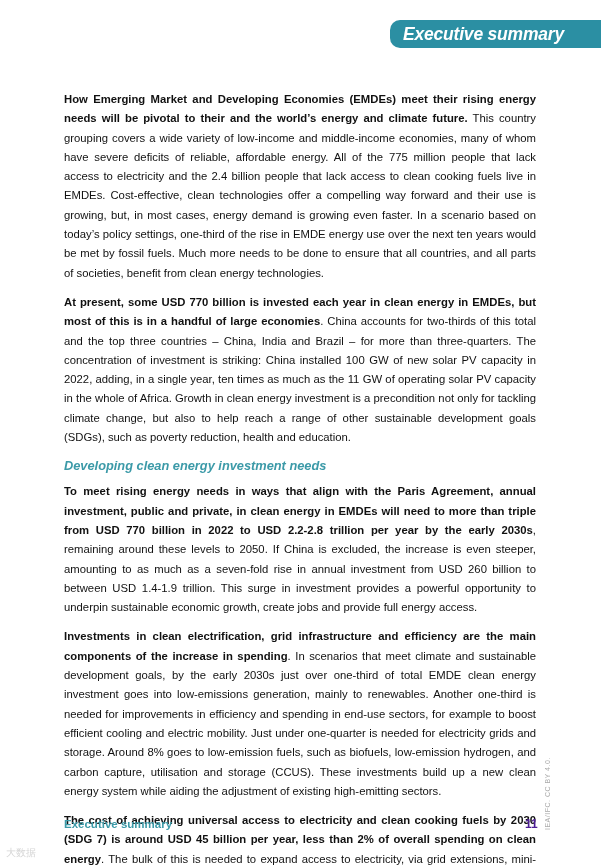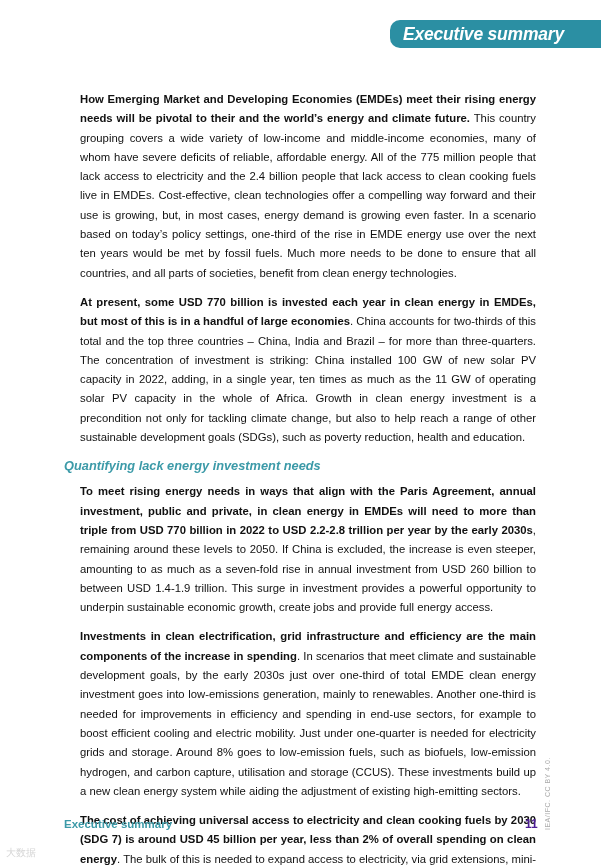--- a/index.html
+++ b/index.html
@@ -16,21 +16,21 @@
     }
     .header-tab span {
       position: absolute; left: 13px; top: 4px;
       color: #ffffff; font-style: italic; font-weight: bold; font-size: 17.5px;
       letter-spacing: -0.2px;
     }
     .content {
       position: absolute; left: 64px; top: 90px; width: 472px;
     }
     p {
-      margin: 0 0 10px 16px;
+      margin: 0 0 10px 0;
       font-size: 11.3px; line-height: 19.3px;
       text-align: justify;
     }
     p b { font-weight: bold; }
     h2 {
       margin: 0 0 7px 0;
       font-size: 12.8px; font-style: italic; font-weight: bold;
       color: #3c9aa8; line-height: 18px;
     }
     .footer-label {
@@ -55,21 +55,21 @@
 <body>
 
 <div class="header-tab">
   <span>Executive summary</span>
 </div>
 
 <div class="content">
   <p><b>How Emerging Market and Developing Economies (EMDEs) meet their rising energy needs will be pivotal to their and the world’s energy and climate future.</b><span> This country grouping covers a wide variety of low-income and middle-income economies, many of whom have severe deficits of reliable, affordable energy. All of the 775 million people that lack access to electricity and the 2.4 billion people that lack access to clean cooking fuels live in EMDEs. Cost-effective, clean technologies offer a compelling way forward and their use is growing, but, in most cases, energy demand is growing even faster. In a scenario based on today’s policy settings, one-third of the rise in EMDE energy use over the next ten years would be met by fossil fuels. Much more needs to be done to ensure that all countries, and all parts of societies, benefit from clean energy technologies.</span></p>
   <p><b>At present, some USD 770 billion is invested each year in clean energy in EMDEs, but most of this is in a handful of large economies</b><span>. China accounts for two-thirds of this total and the top three countries – China, India and Brazil – for more than three-quarters. The concentration of investment is striking: China installed 100 GW of new solar PV capacity in 2022, adding, in a single year, ten times as much as the 11 GW of operating solar PV capacity in the whole of Africa. Growth in clean energy investment is a precondition not only for tackling climate change, but also to help reach a range of other sustainable development goals (SDGs), such as poverty reduction, health and education.</span></p>
 
-  <h2>Quantifying lack energy investment needs</h2>
+  <h2>Developing clean energy investment needs</h2>
 
   <p><b>To meet rising energy needs in ways that align with the Paris Agreement, annual investment, public and private, in clean energy in EMDEs will need to more than triple from USD 770 billion in 2022 to USD 2.2-2.8 trillion per year by the early 2030s</b><span>, remaining around these levels to 2050. If China is excluded, the increase is even steeper, amounting to as much as a seven-fold rise in annual investment from USD 260 billion to between USD 1.4-1.9 trillion. This surge in investment provides a powerful opportunity to underpin sustainable economic growth, create jobs and provide full energy access.</span></p>
   <p><b>Investments in clean electrification, grid infrastructure and efficiency are the main components of the increase in spending</b><span>. In scenarios that meet climate and sustainable development goals, by the early 2030s just over one-third of total EMDE clean energy investment goes into low-emissions generation, mainly to renewables. Another one-third is needed for improvements in efficiency and spending in end-use sectors, for example to boost efficient cooling and electric mobility. Just under one-quarter is needed for electricity grids and storage. Around 8% goes to low-emission fuels, such as biofuels, low-emission hydrogen, and carbon capture, utilisation and storage (CCUS). These investments build up a new clean energy system while aiding the adjustment of existing high-emitting sectors.</span></p>
   <p><b>The cost of achieving universal access to electricity and clean cooking fuels by 2030 (SDG 7) is around USD 45 billion per year, less than 2% of overall spending on clean energy</b><span>. The bulk of this is needed to expand access to electricity, via grid extensions, mini-grids, and</span></p>
 </div>
 
 <div class="footer-label">Executive summary</div>
 <div class="page-number">11</div>
 <div class="vertical-credit">IEA/IFC. CC BY 4.0.</div>
 <div class="watermark">大数据</div>

